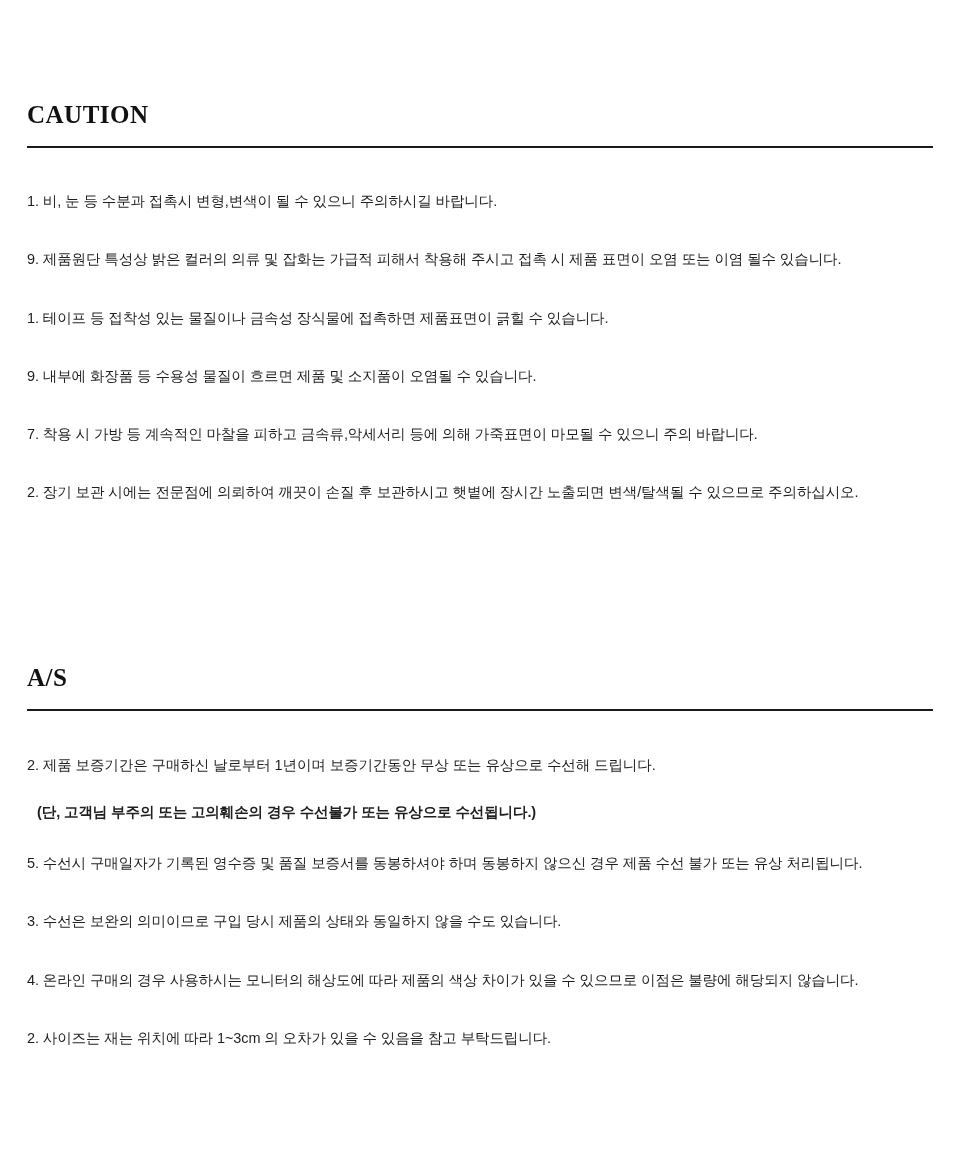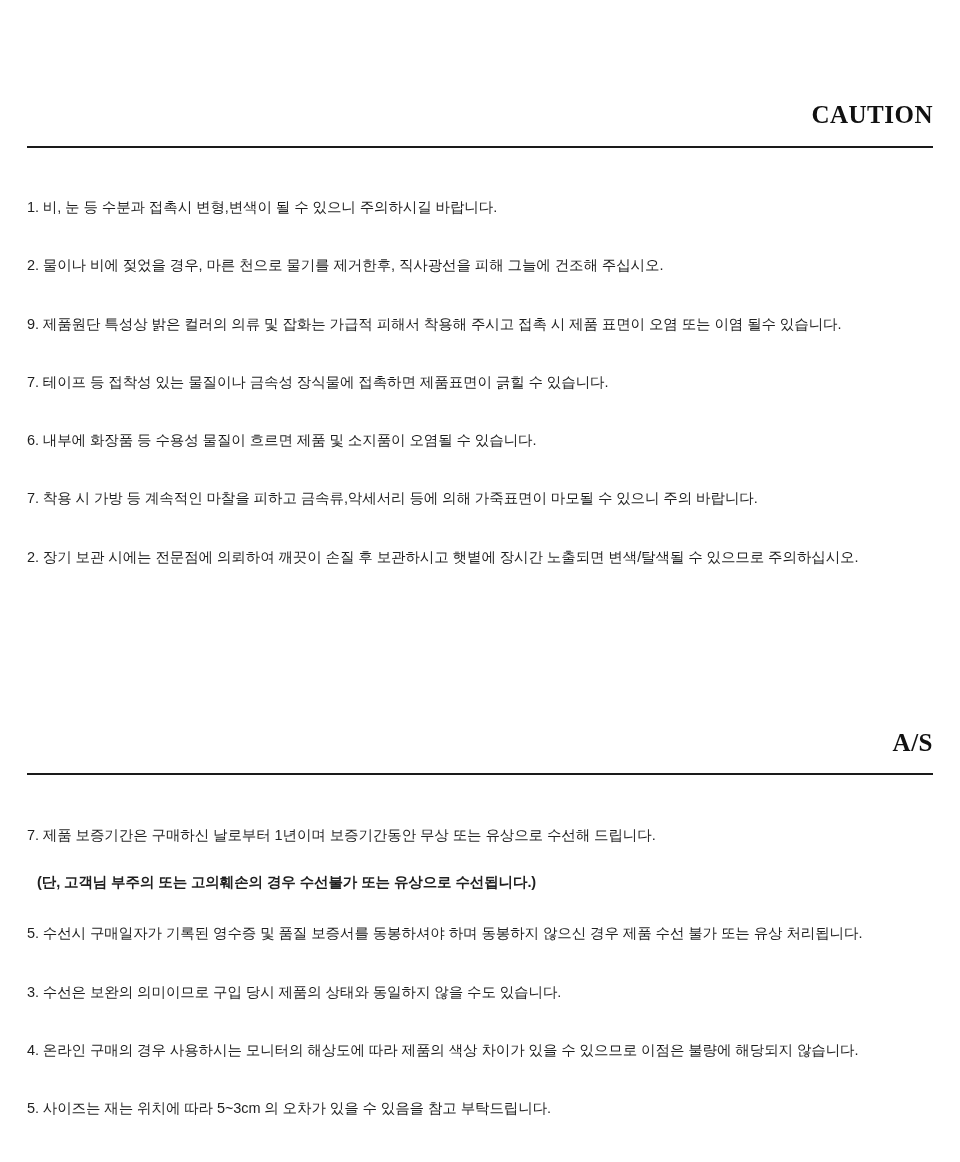--- a/index.html
+++ b/index.html
@@ -15,41 +15,41 @@
     position: relative;
     overflow: hidden;
   }
   .page {
     width: 960px;
     height: 1162px;
     box-sizing: border-box;
     padding: 0 27px;
   }
   .section-title {
-    text-align: right;
+    text-align: left;
     font-family: "Liberation Serif", serif;
     font-weight: bold;
     font-size: 25px;
     letter-spacing: 0.5px;
     color: #111111;
   }
   .rule {
     height: 2px;
     background: #1a1a1a;
     width: 100%;
   }
   .caution-title {
     padding-top: 84px;
     padding-bottom: 0;
   }
   .as-title {
     padding-top: 0;
   }
   .items {
-    padding-top: 24px;
+    padding-top: 18px;
   }
   .item {
     font-size: 14.5px;
     line-height: 1.5;
     color: #1f1f1f;
     padding: 11px 0 11px 0;
     white-space: pre-wrap;
     letter-spacing: -0.1px;
   }
   .item.sub {
@@ -65,35 +65,34 @@
 </head>
 <body>
 
 <div class="page">
 
   <h1 class="section-title caution-title">CAUTION</h1>
   <div class="rule"></div>
 
   <div class="items">
     <p class="item">1. 비, 눈 등 수분과 접촉시 변형,변색이 될 수 있으니 주의하시길 바랍니다.</p>
-    <p class="item">2. 물이나 비에 젖었을 경우, 마른 천으로 물기를 제거한후, 직사광선을 피해 그늘에 건조해 주십시오.</p>
     <p class="item">9. 제품원단 특성상 밝은 컬러의 의류 및 잡화는 가급적 피해서 착용해 주시고 접촉 시 제품 표면이 오염 또는 이염 될수 있습니다.</p>
-    <p class="item">7. 테이프 등 접착성 있는 물질이나 금속성 장식물에 접촉하면 제품표면이 긁힐 수 있습니다.</p>
-    <p class="item">6. 내부에 화장품 등 수용성 물질이 흐르면 제품 및 소지품이 오염될 수 있습니다.</p>
+    <p class="item">1. 테이프 등 접착성 있는 물질이나 금속성 장식물에 접촉하면 제품표면이 긁힐 수 있습니다.</p>
+    <p class="item">9. 내부에 화장품 등 수용성 물질이 흐르면 제품 및 소지품이 오염될 수 있습니다.</p>
     <p class="item">7. 착용 시 가방 등 계속적인 마찰을 피하고 금속류,악세서리 등에 의해 가죽표면이 마모될 수 있으니 주의 바랍니다.</p>
     <p class="item">2. 장기 보관 시에는 전문점에 의뢰하여 깨끗이 손질 후 보관하시고 햇볕에 장시간 노출되면 변색/탈색될 수 있으므로 주의하십시오.</p>
   </div>
 
   <div class="gap-after-caution"></div>
 
   <h1 class="section-title as-title">A/S</h1>
   <div class="rule"></div>
 
   <div class="items">
-    <p class="item">7. 제품 보증기간은 구매하신 날로부터 1년이며 보증기간동안 무상 또는 유상으로 수선해 드립니다.</p>
+    <p class="item">2. 제품 보증기간은 구매하신 날로부터 1년이며 보증기간동안 무상 또는 유상으로 수선해 드립니다.</p>
     <p class="item sub">(단, 고객님 부주의 또는 고의훼손의 경우 수선불가 또는 유상으로 수선됩니다.)</p>
     <p class="item">5. 수선시 구매일자가 기록된 영수증 및 품질 보증서를 동봉하셔야 하며 동봉하지 않으신 경우 제품 수선 불가 또는 유상 처리됩니다.</p>
     <p class="item">3. 수선은 보완의 의미이므로 구입 당시 제품의 상태와 동일하지 않을 수도 있습니다.</p>
     <p class="item">4. 온라인 구매의 경우 사용하시는 모니터의 해상도에 따라 제품의 색상 차이가 있을 수 있으므로 이점은 불량에 해당되지 않습니다.</p>
-    <p class="item">5. 사이즈는 재는 위치에 따라 5~3cm 의 오차가 있을 수 있음을 참고 부탁드립니다.</p>
+    <p class="item">2. 사이즈는 재는 위치에 따라 1~3cm 의 오차가 있을 수 있음을 참고 부탁드립니다.</p>
   </div>
 
 </div>
 
 </body></html>

